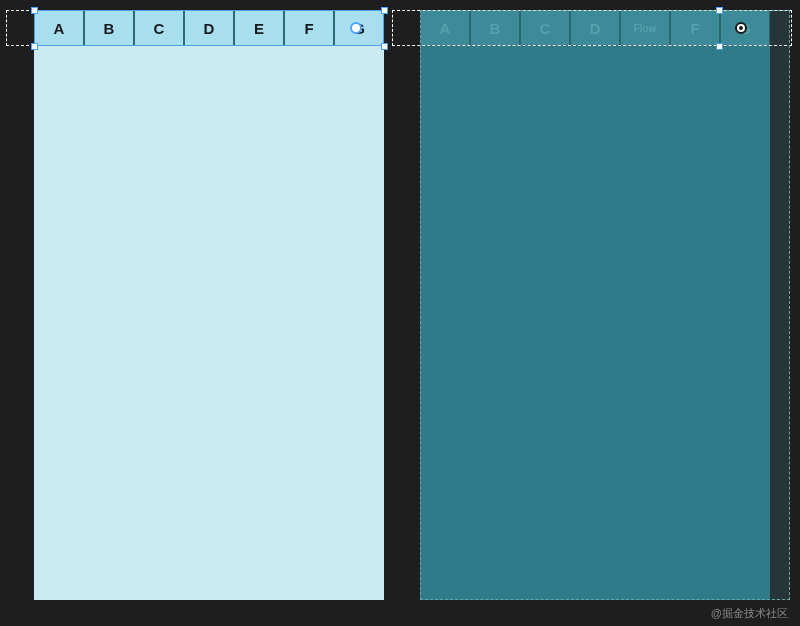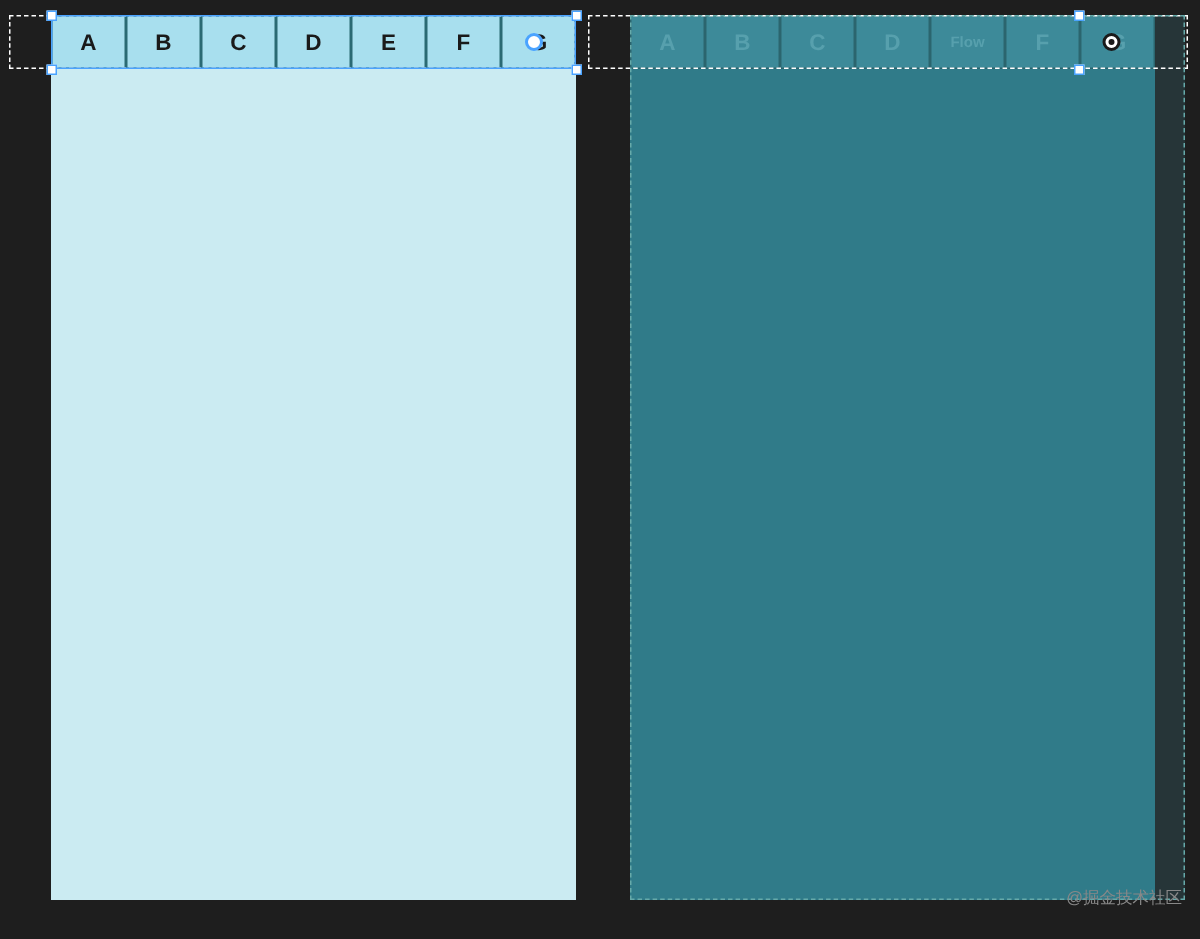--- a/index.html
+++ b/index.html
@@ -120,21 +120,21 @@
       left: 2px;
       top: 2px;
       width: 4px;
       height: 4px;
       background: #1a1a1a;
       border-radius: 50%;
     }
     .watermark {
       position: absolute;
       right: 12px;
-      bottom: 20px;
+      bottom: 5px;
       color: #888;
       font-size: 11px;
     }
     .overlay-tint {
       position: absolute;
       left: 420px;
       top: 10px;
       width: 370px;
       height: 590px;
       background: rgba(80, 160, 180, 0.18);

